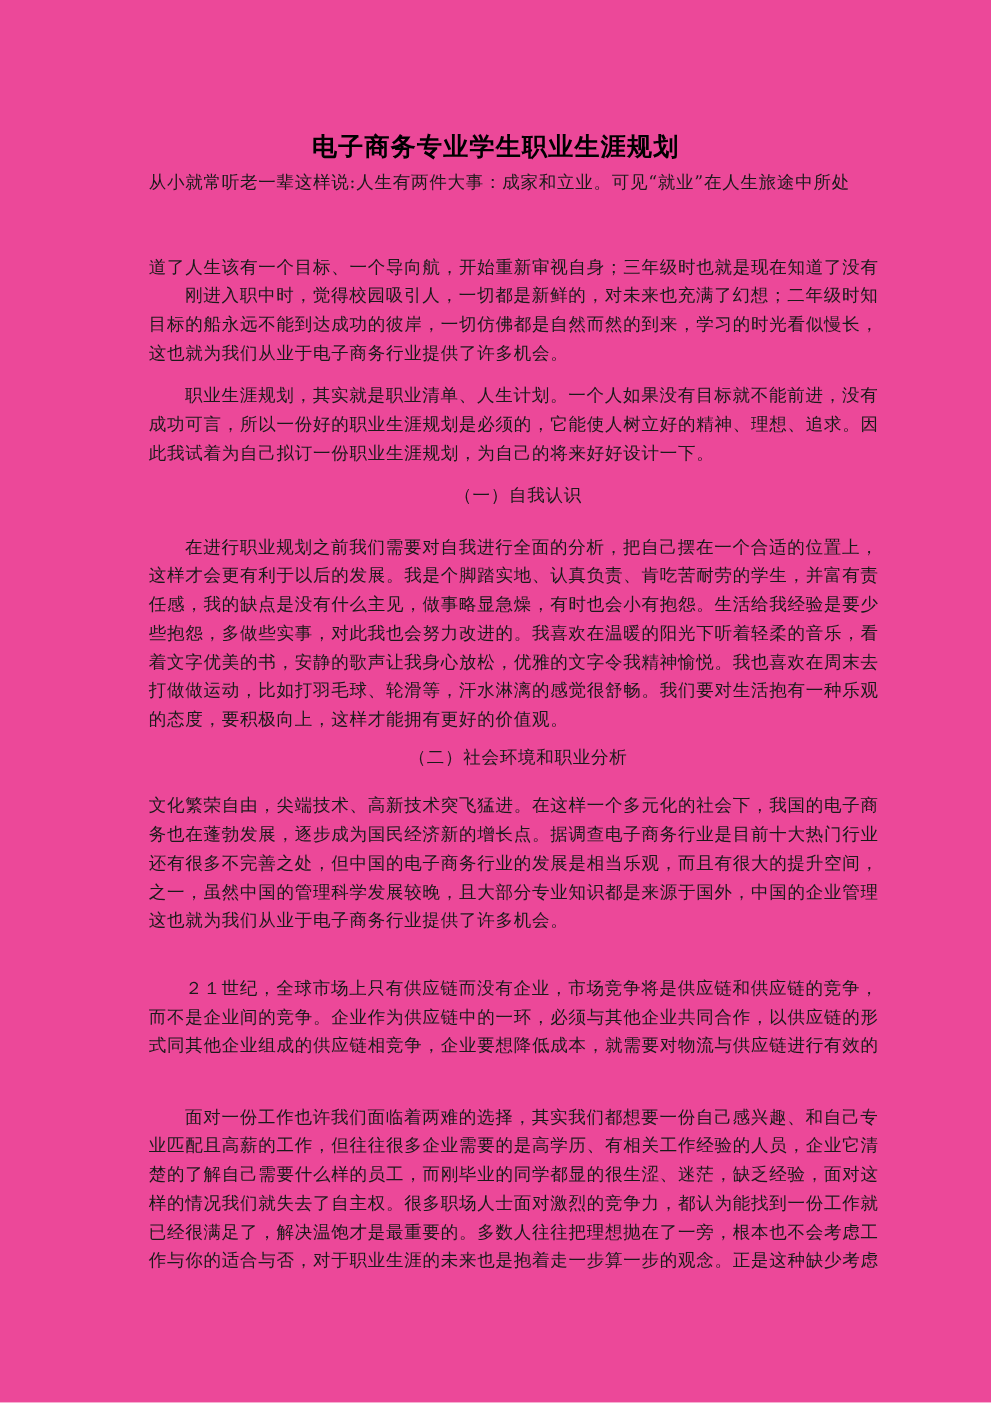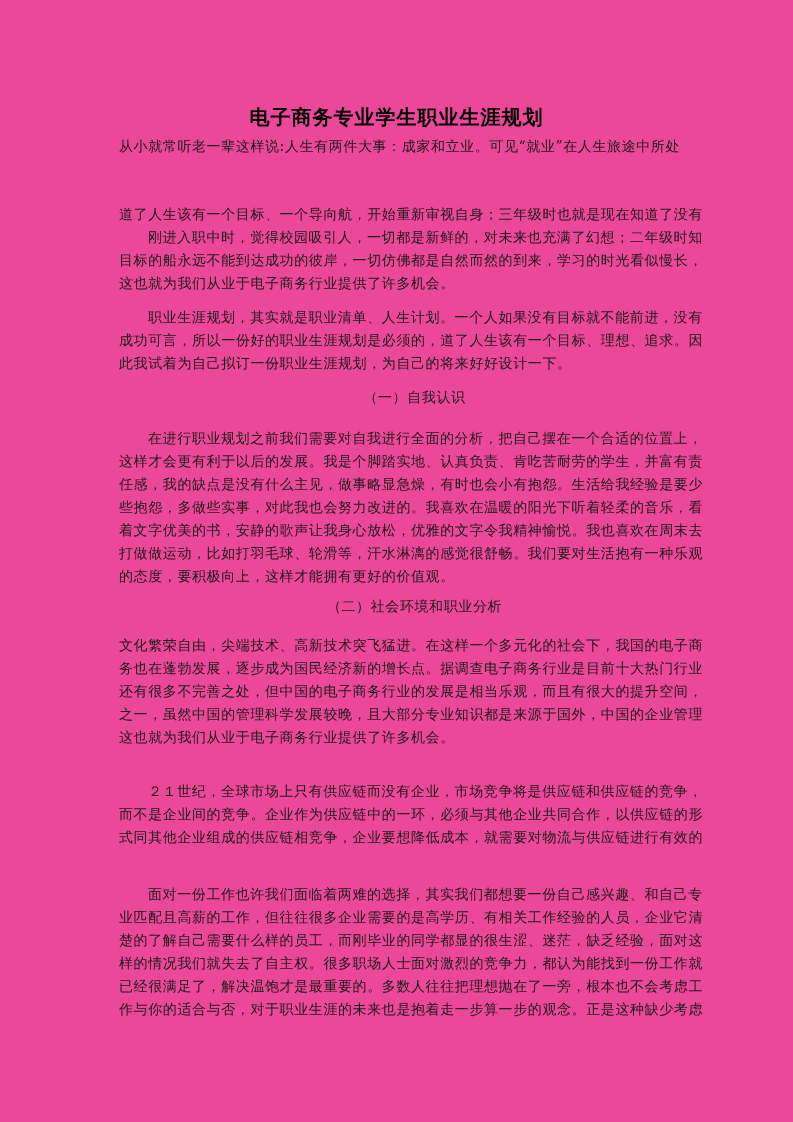--- a/index.html
+++ b/index.html
@@ -27,21 +27,21 @@
 
   <div class="block" style="top:203px">
     <span class="line">道了人生该有一个目标、一个导向航，开始重新审视自身；三年级时也就是现在知道了没有</span>
     <span class="line indent">刚进入职中时，觉得校园吸引人，一切都是新鲜的，对未来也充满了幻想；二年级时知</span>
     <span class="line">目标的船永远不能到达成功的彼岸，一切仿佛都是自然而然的到来，学习的时光看似慢长，</span>
     <span class="line">这也就为我们从业于电子商务行业提供了许多机会。</span>
   </div>
 
   <div class="block" style="top:306px">
     <span class="line indent">职业生涯规划，其实就是职业清单、人生计划。一个人如果没有目标就不能前进，没有</span>
-    <span class="line">成功可言，所以一份好的职业生涯规划是必须的，道了人生该有一个目标、理想、追求。因</span>
+    <span class="line">成功可言，所以一份好的职业生涯规划是必须的，它能使人树立好的精神、理想、追求。因</span>
     <span class="line">此我试着为自己拟订一份职业生涯规划，为自己的将来好好设计一下。</span>
   </div>
 
   <div class="block" style="top:386px">
     <div class="heading">（一）自我认识</div>
   </div>
 
   <div class="block" style="top:427px">
     <span class="line indent">在进行职业规划之前我们需要对自我进行全面的分析，把自己摆在一个合适的位置上，</span>
     <span class="line">这样才会更有利于以后的发展。我是个脚踏实地、认真负责、肯吃苦耐劳的学生，并富有责</span>

